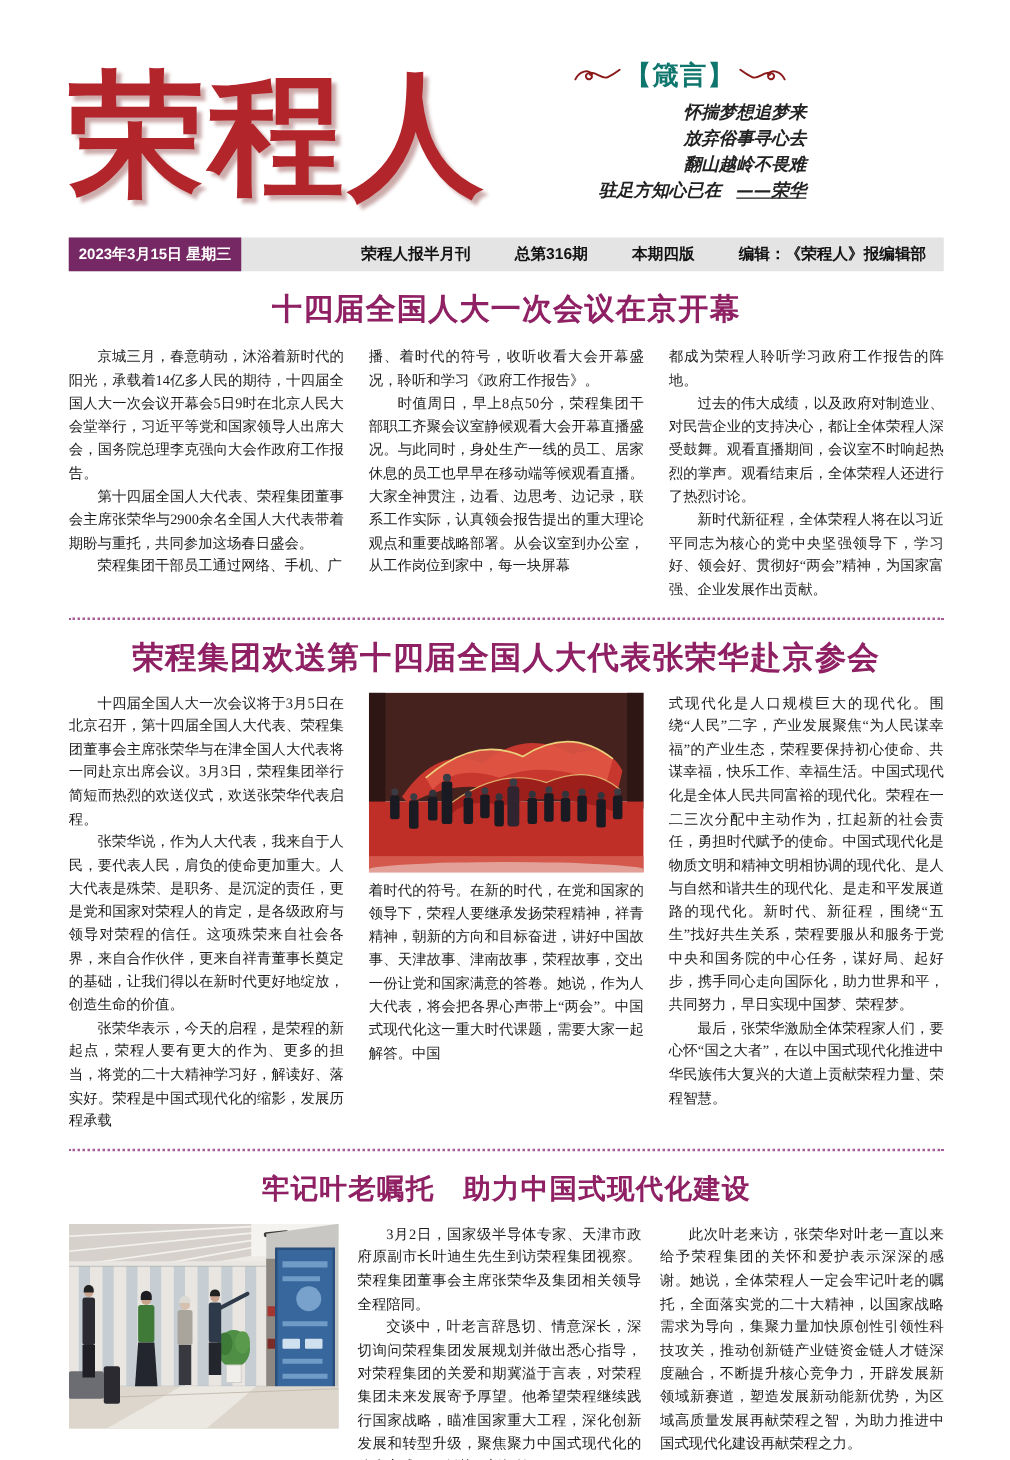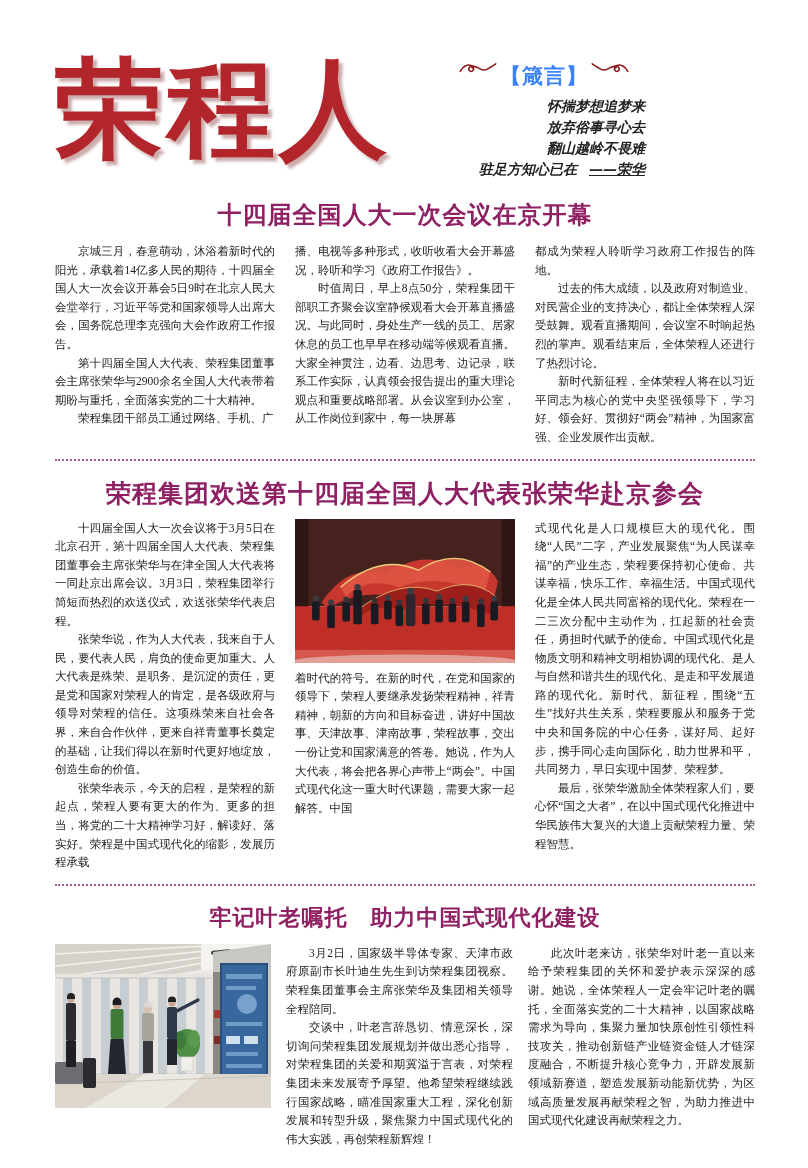--- a/index.html
+++ b/index.html
@@ -27,23 +27,22 @@
     letter-spacing:4px;
     color:#b2252b;
     text-shadow:4px 4px 3px rgba(110,15,15,0.35);
     margin-top:4px;
     white-space:nowrap;
   }
   .motto { width:202px; margin-left:6px; padding-top:6px; }
   .motto-head { display:flex; align-items:center; justify-content:center; gap:3px; }
   .motto-heading {
     font-family:"Liberation Serif", serif;
-    font-weight:bold; font-size:21px; letter-spacing:1px; color:#3b82f6;
+    font-weight:bold; font-size:21px; letter-spacing:1px; color:#0f766e;
     white-space:nowrap;
-    margin-top:16px;
   }
   .flourish { display:inline-flex; }
   .flourish.right svg { transform:scaleX(-1); }
   .motto-lines { margin-top:6px; padding-left:20px; }
   .motto-line {
     font-style:italic; font-weight:bold;
     font-size:14px; line-height:21px; color:#222;
     font-family:"DejaVu Serif", serif;
     white-space:nowrap;
     text-align:right;
@@ -70,21 +69,21 @@
     justify-content:space-between;
     padding:0 14px 0 96px;
     font-size:12.5px; color:#111;
   }
   .dateline-info span { white-space:nowrap; }
 
   
   .headline {
     margin:16px 0 10px 0;
     text-align:center;
-    font-family:Liberation Sans, sans-serif;
+    font-family:Liberation Mono, monospace;
     font-weight:bold;
     color:#8e2063;
     letter-spacing:1px;
   }
   .headline .hl-line { display:block; font-size:24px; line-height:34px; }
   .headline.single { font-size:25px; line-height:32px; }
   .headline.a3 { font-size:22px; }
 
   .cols { display:grid; column-gap:20px; }
   .cols-3 { grid-template-columns:1fr 1fr 1fr; }
@@ -138,33 +137,42 @@
         <div class="motto-line">放弃俗事寻心去</div>
         <div class="motto-line">翻山越岭不畏难</div>
         <div class="motto-line">
           <span>驻足方知心已在</span><span class="attribution">——荣华</span>
         </div>
       </div>
     </div>
 
   </header>
 
+  <div class="dateline">
+    <div class="date-box">2023年3月15日  星期三</div>
+    <div class="dateline-info">
+      <span>荣程人报半月刊</span>
+      <span>总第316期</span>
+      <span>本期四版</span>
+      <span>编辑：《荣程人》报编辑部</span>
+    </div>
+  </div>
 
   <section class="article">
     <h1 class="headline">
       <span class="hl-line">十四届全国人大一次会议在京开幕</span>
     </h1>
     <div class="cols cols-3">
       <div class="col">
         <p class="para indent">京城三月，春意萌动，沐浴着新时代的阳光，承载着14亿多人民的期待，十四届全国人大一次会议开幕会5日9时在北京人民大会堂举行，习近平等党和国家领导人出席大会，国务院总理李克强向大会作政府工作报告。</p>
-        <p class="para indent">第十四届全国人大代表、荣程集团董事会主席张荣华与2900余名全国人大代表带着期盼与重托，全面落实党的二十大精神。</p>
+        <p class="para indent">第十四届全国人大代表、荣程集团董事会主席张荣华与2900余名全国人大代表带着期盼与重托，共同参加这场春日盛会。</p>
         <p class="para indent">荣程集团干部员工通过网络、手机、广</p>
       </div>
       <div class="col">
-        <p class="para">播、电视等多种形式，收听收看大会开幕盛况，聆听和学习《政府工作报告》。</p>
+        <p class="para">播、着时代的符号，收听收看大会开幕盛况，聆听和学习《政府工作报告》。</p>
         <p class="para indent">时值周日，早上8点50分，荣程集团干部职工齐聚会议室静候观看大会开幕直播盛况。与此同时，身处生产一线的员工、居家休息的员工也早早在移动端等候观看直播。大家全神贯注，边看、边思考、边记录，联系工作实际，认真领会报告提出的重大理论观点和重要战略部署。从会议室到办公室，从工作岗位到家中，每一块屏幕</p>
       </div>
       <div class="col">
         <p class="para">都成为荣程人聆听学习政府工作报告的阵地。</p>
         <p class="para indent">过去的伟大成绩，以及政府对制造业、对民营企业的支持决心，都让全体荣程人深受鼓舞。观看直播期间，会议室不时响起热烈的掌声。观看结束后，全体荣程人还进行了热烈讨论。</p>
         <p class="para indent">新时代新征程，全体荣程人将在以习近平同志为核心的党中央坚强领导下，学习好、领会好、贯彻好“两会”精神，为国家富强、企业发展作出贡献。</p>
       </div>
     </div>
   </section>
 

